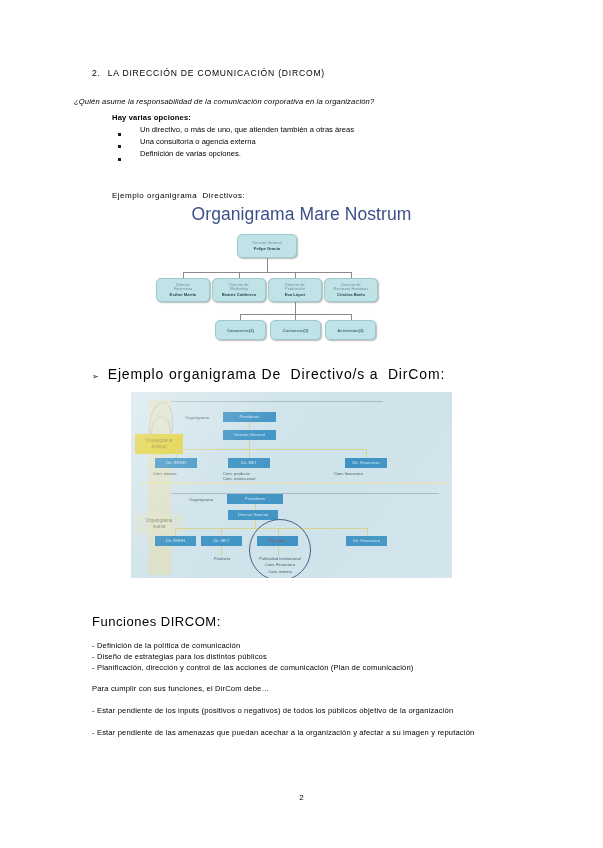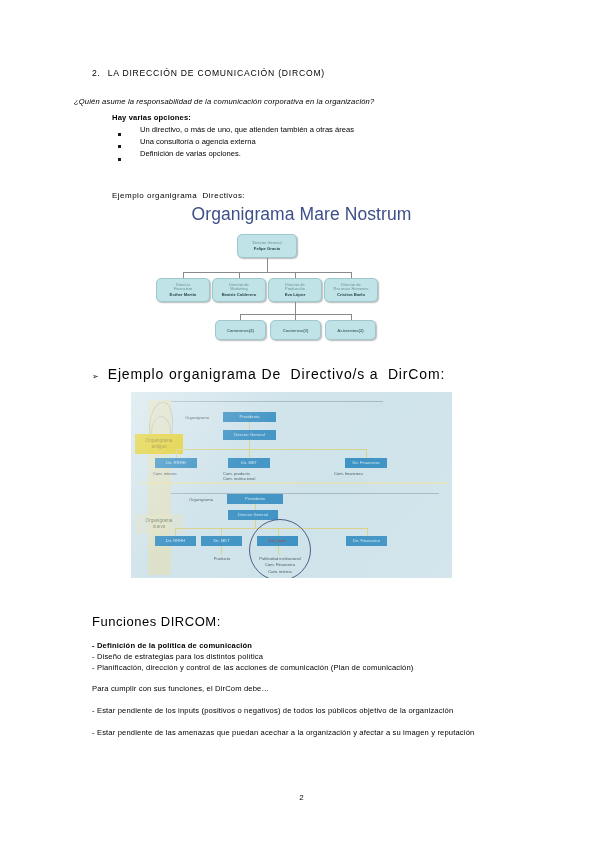--- a/index.html
+++ b/index.html
@@ -267,22 +267,22 @@
     <div class="plbl" style="left:66px;top:164px;width:50px;">Producto</div>
     <div class="plbl" style="left:118px;top:164px;width:62px;white-space:pre-line;line-height:6.4px;">Publicidad institucional
 Com. Financiera
 Com. interna</div>
 
     <div class="sheen"></div>
   </div>
 
   <div class="t funciones">Funciones DIRCOM:</div>
 
-  <div class="t fl" style="top:640px;font-weight:bold;">- Definición de la política de comunicación</div>
-  <div class="t fl" style="top:651px;">- Diseño de estrategias para los distintos política</div>
+  <div class="t fl" style="top:640px;">- Definición de la política de comunicación</div>
+  <div class="t fl" style="top:651px;">- Diseño de estrategias para los distintos públicos</div>
   <div class="t fl" style="top:662px;">- Planificación, dirección y control de las acciones de comunicación (Plan de comunicación)</div>
 
   <div class="t fl" style="top:683px;">Para cumplir con sus funciones, el DirCom debe…</div>
 
   <div class="t fl" style="top:705px;">- Estar pendiente de los inputs (positivos o negativos) de todos los públicos objetivo de la organización</div>
   <div class="t fl" style="top:727px;">- Estar pendiente de las amenazas que puedan acechar a la organización y afectar a su imagen y reputación</div>
 
   <div class="pagenum">2</div>
 
 </div>

